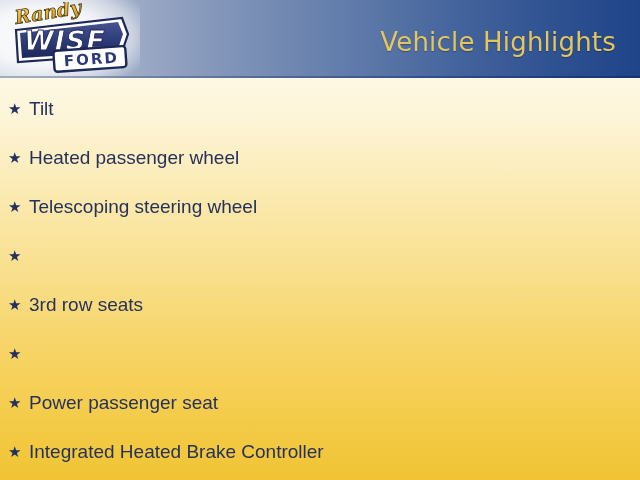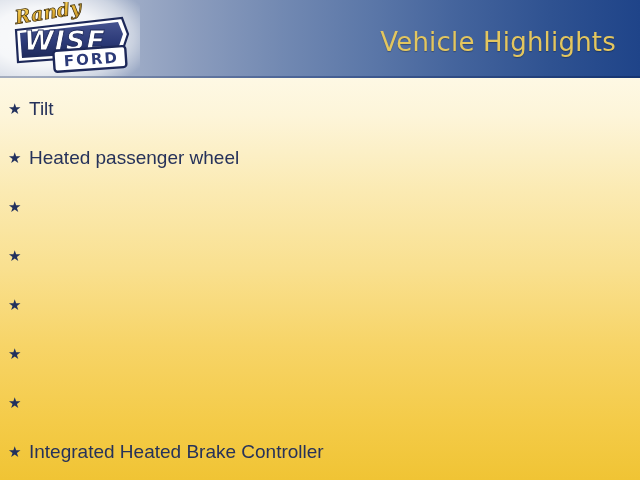--- a/index.html
+++ b/index.html
@@ -177,32 +177,35 @@
     <li class="hl-item" style="top:17px;">
       <span class="hl-star">★</span>
       <span class="hl-label">Tilt</span>
     </li>
     <li class="hl-item" style="top:66px;">
       <span class="hl-star">★</span>
       <span class="hl-label">Heated passenger wheel</span>
     </li>
     <li class="hl-item" style="top:115px;">
       <span class="hl-star">★</span>
+      <span class="hl-label">Telescoping steering wheel</span>
     </li>
     <li class="hl-item" style="top:164px;">
       <span class="hl-star">★</span>
     </li>
     <li class="hl-item" style="top:213px;">
       <span class="hl-star">★</span>
+      <span class="hl-label">3rd row seats</span>
     </li>
     <li class="hl-item" style="top:262px;">
       <span class="hl-star">★</span>
     </li>
     <li class="hl-item" style="top:311px;">
       <span class="hl-star">★</span>
+      <span class="hl-label">Power passenger seat</span>
     </li>
     <li class="hl-item" style="top:360px;">
       <span class="hl-star">★</span>
       <span class="hl-label">Integrated Heated Brake Controller</span>
     </li>
   </ul>
 
 </div>
 
 </body></html>

